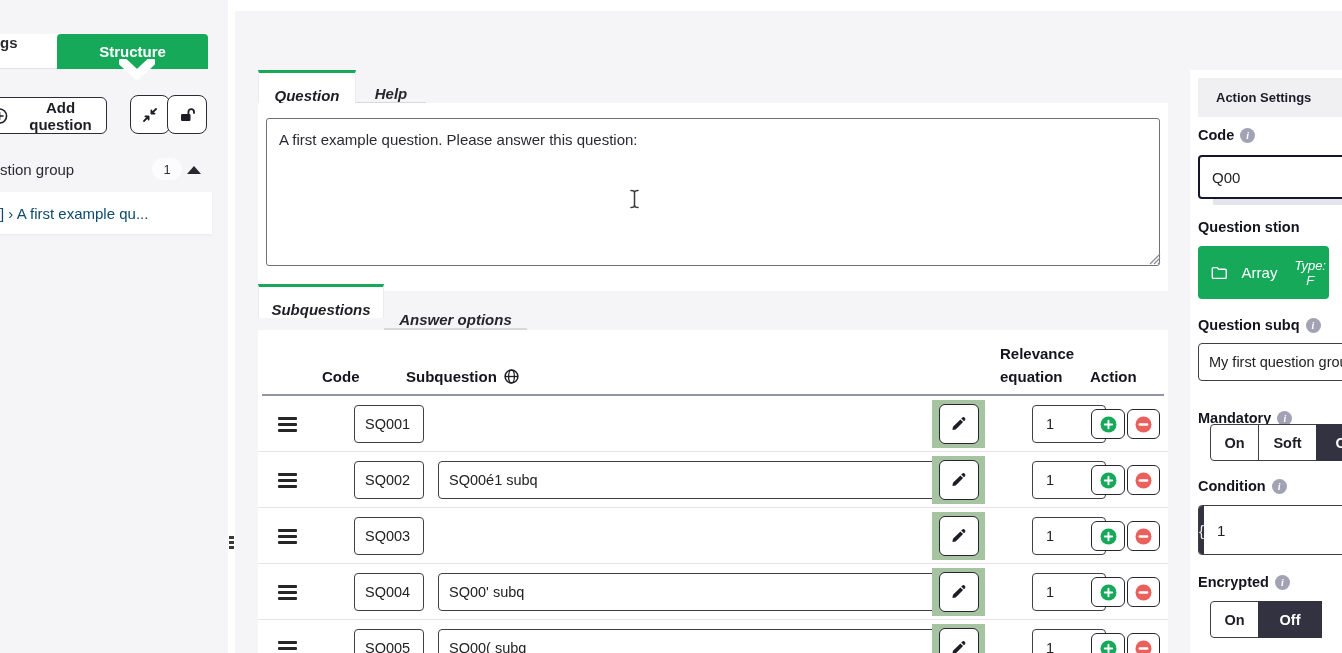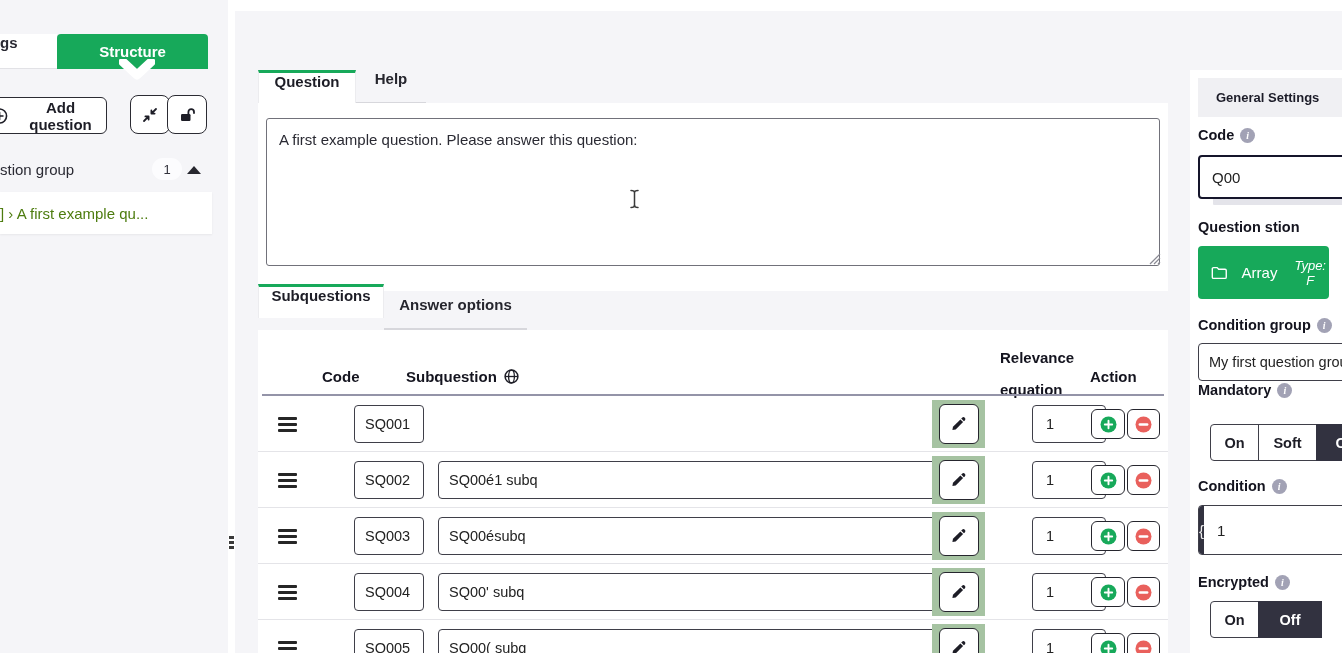--- a/index.html
+++ b/index.html
@@ -23,46 +23,46 @@
   .tab-settings{left:0;top:34px;width:57px;height:35px;background:#fff;display:flex;font-size:15px;font-weight:600;color:#2a2a33;border-bottom:1px solid #e2e2e6;}
   .tab-structure{left:57px;top:34px;width:151px;height:35px;background:var(--green);border-radius:4px 4px 0 0;display:flex;align-items:center;justify-content:center;color:#fff;font-size:15px;font-weight:700;}
   .structure-chevron{left:119px;top:59px;width:36px;height:24px;}
   .btn-add-question{left:-26px;top:97px;width:133px;height:37px;background:#fff;border:1.5px solid #2b2b33;border-radius:6px;display:flex;align-items:center;gap:7px;padding-left:16px;font-size:15px;font-weight:600;color:#1d1d26;cursor:pointer;}
   .icon-btn{top:95px;width:40px;height:39px;background:#fff;border:1.5px solid #2b2b33;border-radius:8px;display:flex;align-items:center;justify-content:center;cursor:pointer;}
   .btn-collapse-all{left:130px;}
   .btn-lock{left:167px;}
   .group-header{left:0;top:146px;width:212px;height:46px;display:flex;align-items:center;font-size:15px;color:#2a2a33;}
   .group-badge{left:152px;top:158px;width:30px;height:22px;background:#fcfcfe;border-radius:11px;display:flex;align-items:center;justify-content:center;font-size:13px;color:#33333d;}
   .caret-up{left:187px;top:166px;width:0;height:0;border-left:7px solid transparent;border-right:7px solid transparent;border-bottom:8px solid #26262e;}
-  .group-item{left:0;top:192px;width:212px;height:42px;background:#fff;box-shadow:0 1px 2px rgba(0,0,0,.06);display:flex;align-items:center;font-size:15px;color:#4d7c0f;cursor:pointer;}
+  .group-item{left:0;top:192px;width:212px;height:42px;background:#fff;box-shadow:0 1px 2px rgba(0,0,0,.06);display:flex;align-items:center;font-size:15px;color:#0c4a6e;cursor:pointer;}
 
   
   .divider{left:228px;top:0;width:7px;height:653px;background:#fff;}
   .divider-grip{left:229px;top:536px;width:6px;display:flex;flex-direction:column;gap:2px;cursor:col-resize;}
   .divider-grip span{display:block;width:5px;height:3px;background:#3a3a3a;}
 
   
-  .tab{display:flex;align-items:flex-start;justify-content:center;font-size:15px;font-weight:600;color:#1d1d26;cursor:pointer;}
+  .tab{display:flex;align-items:flex-end;justify-content:center;font-size:15px;font-weight:600;color:#1d1d26;cursor:pointer;font-style:italic;}
   .tab.active{background:#fff;border-top:3px solid var(--green);border-left:1px solid #ececef;border-right:1px solid #ececef;}
   .tab.inactive{border-bottom:2px solid #d7d7dc;color:#26262e;}
   .tab-question{left:258px;top:70px;width:98px;height:34px;}
   .tab-help{left:356px;top:70px;width:70px;height:34px;}
   .panel-question{left:258px;top:103px;width:910px;height:188px;background:#fff;}
   .question-textarea{position:absolute;left:8px;top:15px;width:894px;height:148px;border:1px solid #71717a;border-radius:3px;padding:10px 12px;font-size:15px;color:#2a2a33;resize:none;background:#fff;line-height:1.45;}
   .resize-grip{left:1149px;top:253px;width:12px;height:12px;}
   .text-cursor{left:628px;top:189px;width:13px;height:20px;}
 
   
   .tab-subquestions{left:258px;top:284px;width:126px;height:34px;}
   .tab-answer-options{left:384px;top:296px;width:143px;height:34px;}
   .panel-subq{left:258px;top:330px;width:910px;height:323px;background:#fff;}
   .sq-head{position:absolute;font-size:15px;font-weight:700;color:#14141f;}
   .h-code{left:64px;top:38px;}
   .h-subq{left:148px;top:38px;display:flex;align-items:center;gap:7px;}
-  .h-rel{left:742px;top:12px;width:86px;line-height:32px;}
+  .h-rel{left:742px;top:12px;width:86px;line-height:23px;}
   .h-action{left:832px;top:38px;}
   .head-rule{position:absolute;left:4px;right:4px;top:64px;height:2px;background:#9494a8;}
   .rows{position:absolute;left:0;right:0;top:66px;}
   .sq-row{position:relative;height:56px;border-bottom:1px solid #e4e4e8;}
   .drag-handle{position:absolute;left:20px;top:21px;display:flex;flex-direction:column;gap:3px;cursor:grab;}
   .drag-handle span{display:block;width:19px;height:3px;background:#262626;border-radius:1px;}
   .cell-input{position:absolute;top:9px;height:38px;border:1px solid var(--border-dark);border-radius:4px;font-size:14.5px;color:#222;padding:0 10px;background:#fff;margin-left:32px;}
   .sq-code{left:64px;width:70px;}
   .sq-text{left:148px;width:526px;}
   .sq-rel{left:742px;width:74px;padding-left:13px;}
@@ -72,21 +72,21 @@
   .act-plus{left:833px;width:34px;}
   .act-minus{left:869px;width:33px;}
 
   
   .right-panel{left:1190px;top:70px;width:170px;height:583px;background:#fff;}
   .rp{position:absolute;left:8px;}
   .rp-header{top:8px;width:170px;height:39px;background:#f0f0f3;display:flex;align-items:center;padding-left:18px;font-size:13px;font-weight:700;color:#1c1c28;}
   .rp-label{display:flex;align-items:center;gap:6px;font-size:14.5px;font-weight:700;color:#14141f;}
   .info-dot{width:15px;height:15px;border-radius:50%;background:#a2a2b5;color:#fff;display:inline-flex;align-items:center;justify-content:center;font-size:10px;font-weight:700;font-family:"Liberation Serif",serif;font-style:italic;}
   .lbl-code{top:57px;} .lbl-qtype{top:149px;} .lbl-qgroup{top:247px;}
-  .lbl-mandatory{top:312px;} .lbl-condition{top:408px;} .lbl-encrypted{top:504px;}
+  .lbl-mandatory{top:340px;} .lbl-condition{top:408px;} .lbl-encrypted{top:504px;}
   .code-input{top:85px;width:170px;height:44px;border:2px solid #15152b;border-radius:4px;font-size:15px;color:#222;padding:0 12px;background:#fff;box-shadow:12px 9px 0 -3px #e4e4ea;}
   .array-btn{top:176px;width:131px;height:53px;background:var(--green);border:none;border-radius:4px;color:#fff;display:flex;align-items:center;gap:14px;padding-left:13px;cursor:pointer;font-size:15px;}
   .array-btn .suffix{font-style:italic;font-size:13px;}
   .qgroup-input{top:273px;width:170px;height:38px;border:1px solid var(--border-dark);border-radius:4px;display:flex;align-items:center;padding:0 10px;font-size:14.5px;color:#222;background:#fff;white-space:nowrap;overflow:hidden;cursor:pointer;}
   .seg-group{display:flex;}
   .seg{height:37px;border:1px solid var(--border-dark);background:#fff;display:flex;align-items:center;justify-content:center;font-size:14.5px;font-weight:600;color:#1d1d26;margin-left:-1px;cursor:pointer;}
   .seg:first-child{margin-left:12px;border-radius:4px 0 0 4px;}
   .seg.selected{background:var(--dark);border-color:var(--dark);color:#fff;}
   .grp-mandatory{top:354px;}
   .grp-encrypted{top:531px;}
@@ -248,21 +248,20 @@
     </button>
   </div>
 
   <div class="sq-row">
     <div class="drag-handle">
           <span></span>
           <span></span>
           <span></span>
         </div>
     <input class="cell-input sq-code" value="SQ003" style="">
-    <input class="cell-input sq-text" value="SQ00ésubq" style="">
     <div class="pencil-cell">
       <button class="pencil-btn">
         <svg width="16" height="16" viewBox="0 0 16 16">
           <path d="M11.1 1.7a1.9 1.9 0 012.7 2.7l-.9.9-2.7-2.7.9-.9z" fill="#1d1d26"></path>
           <path d="M9.4 3.4l2.7 2.7-7.4 7.4-3.3.6.6-3.3 7.4-7.4z" fill="#1d1d26"></path>
         </svg>
       </button>
     </div>
     <input class="cell-input sq-rel" value="1" style="">
     <button class="act-btn act-plus">
@@ -337,42 +336,42 @@
         <circle cx="8.5" cy="8.5" r="8" fill="#e9605c"></circle>
         <path d="M4.8 8.5h7.4" stroke="#fff" stroke-width="2.4" stroke-linecap="round"></path>
       </svg>
     </button>
   </div>
 </div>
 </div>
 
 <div class="abs right-panel">
   <div class="rp rp-header">
-    <span>General Settings</span>
+    <span>Action Settings</span>
   </div>
 
   <div class="rp rp-label lbl-code">
     <span>Code</span>
     <span class="info-dot">i</span>
   </div>
   <input class="rp code-input" value="Q00" style="">
 
   <div class="rp rp-label lbl-qtype">
     <span>Question stion</span>
   </div>
   <button class="rp array-btn">
     <svg width="19" height="16" viewBox="0 0 19 16">
       <path d="M1.5 3.2c0-.8.6-1.4 1.4-1.4h4.2l1.7 1.9h7.3c.8 0 1.4.6 1.4 1.4v7.7c0 .8-.6 1.4-1.4 1.4H2.9c-.8 0-1.4-.6-1.4-1.4V3.2z" fill="none" stroke="#fff" stroke-width="1.6" stroke-linejoin="round"></path>
     </svg>
     <span>Array</span>
     <span class="suffix">Type: F</span>
   </button>
 
   <div class="rp rp-label lbl-qgroup">
-    <span>Condition group</span>
+    <span>Question subq</span>
     <span class="info-dot">i</span>
   </div>
   <div class="rp qgroup-input">
     <span>My first question group</span>
   </div>
 
   <div class="rp rp-label lbl-mandatory">
     <span>Mandatory</span>
     <span class="info-dot">i</span>
   </div>

